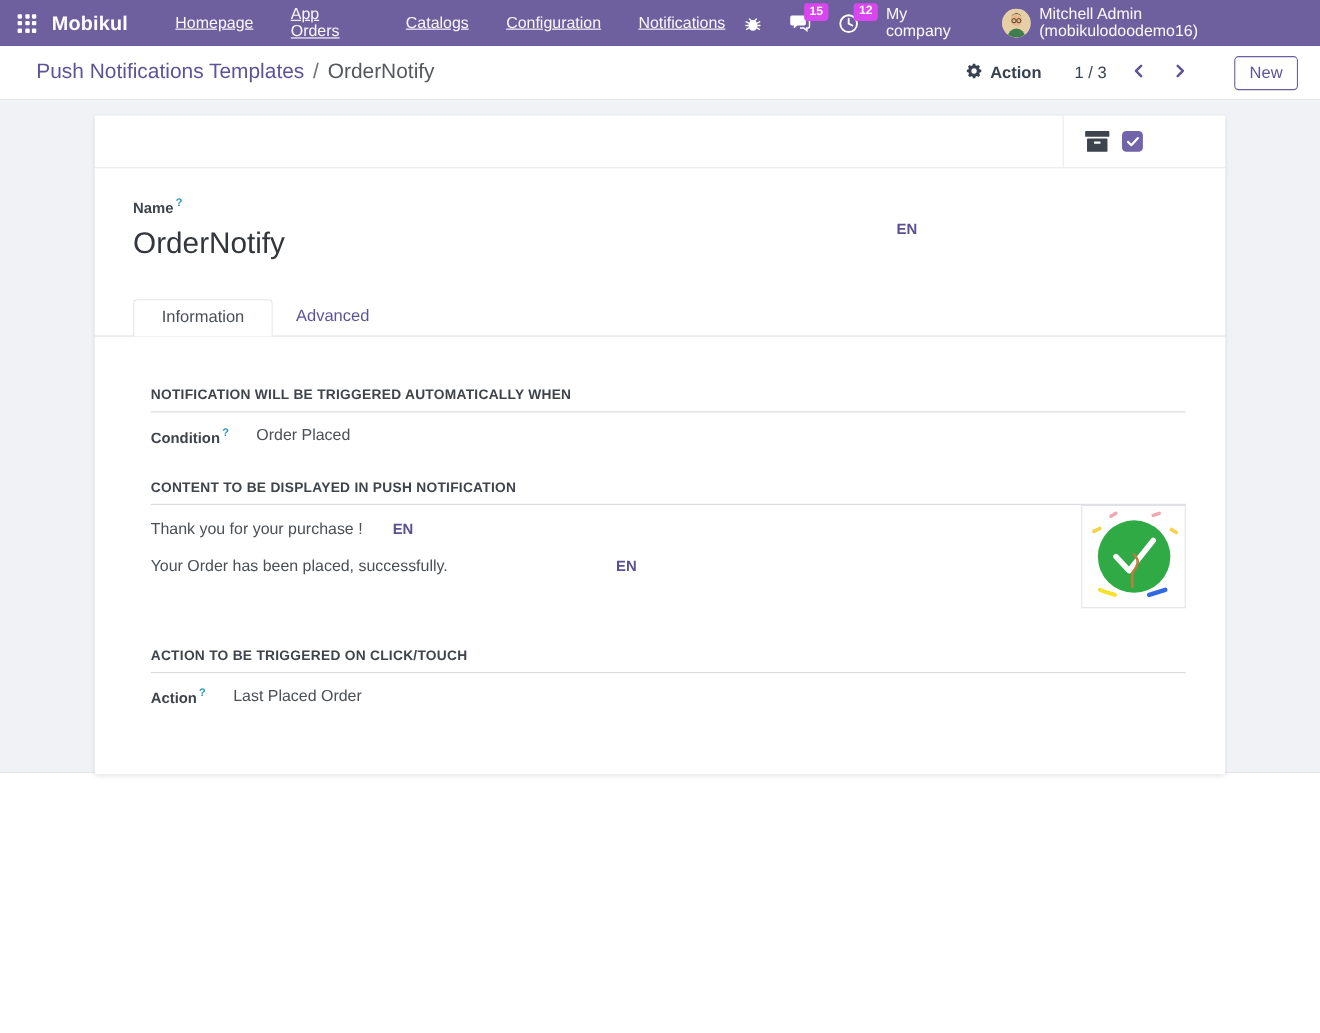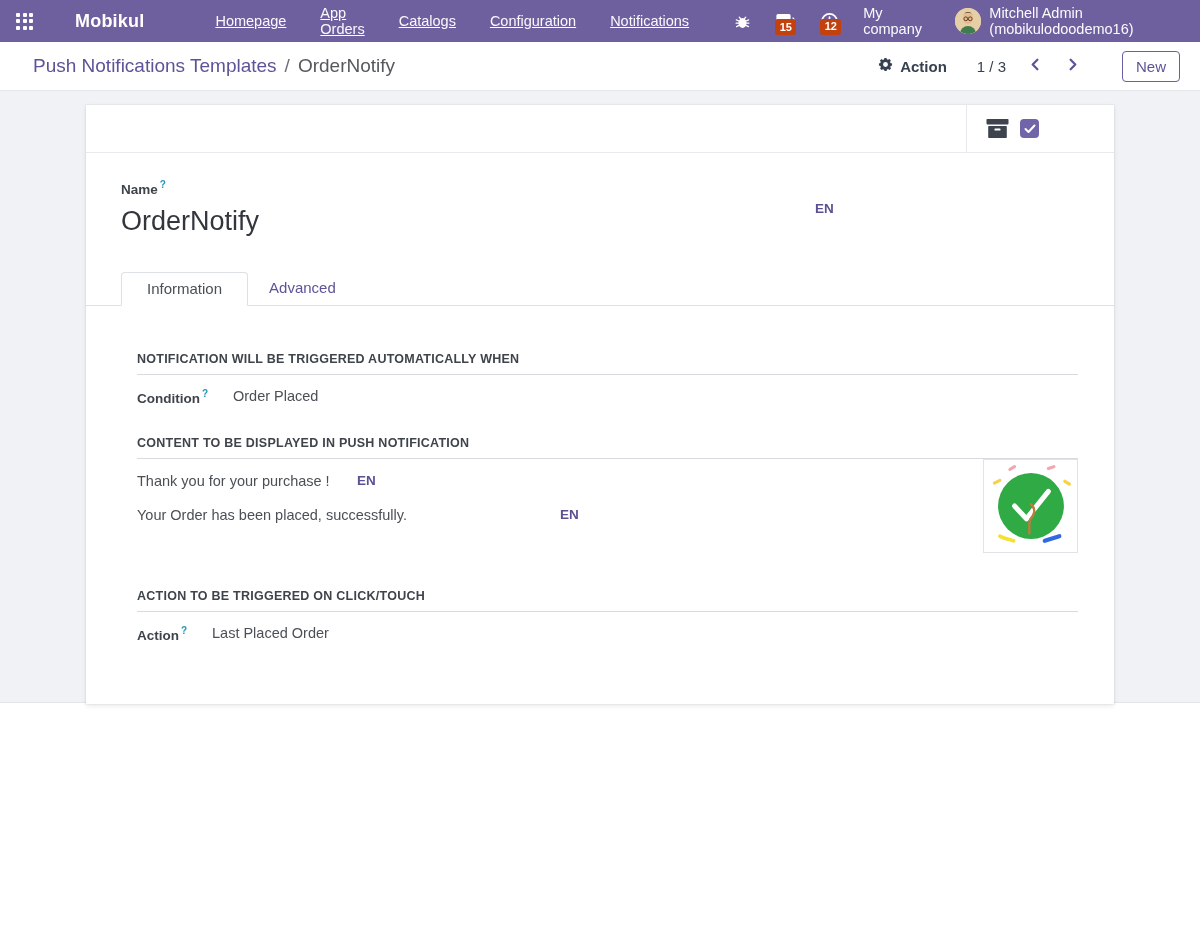--- a/index.html
+++ b/index.html
@@ -7,34 +7,34 @@
   body {
     font-family: "Liberation Sans", sans-serif;
     background:#ffffff;
     color:#43474e;
     overflow:hidden;
   }
 
   
   .navbar {
     height:42px; background:#6e609f; display:flex; align-items:center;
-    padding:0 16px; color:#fff;gap:28px;
+    padding:0 16px; color:#fff;
   }
   .apps-grid { display:grid; grid-template-columns:repeat(3,4px); grid-template-rows:repeat(3,4px);
     gap:2.5px; margin-right:14px; cursor:pointer; }
   .apps-grid span { width:4px; height:4px; background:#fff; border-radius:1px; }
   .brand { font-size:18px; font-weight:700; letter-spacing:.2px; margin-right:26px; cursor:pointer; }
   .nav-menu { display:flex; align-items:center; height:100%;text-decoration:underline; }
   .nav-item { font-size:14.5px; padding:0 17px; height:100%; display:flex; align-items:center;
     color:rgba(255,255,255,.96); cursor:pointer; }
   .nav-right { margin-left:auto; display:flex; align-items:center; gap:24px; }
   .systray-icon { position:relative; display:flex; align-items:center; cursor:pointer; }
   .badge {
-    position:absolute; top:-9px; left:0; background:#c2410c; color:#fff;
-    font-size:11px; font-weight:700; line-height:1; padding:2.5px 4.5px; border-radius:3px;margin-top:16px;
+    position:absolute; top:-9px; left:14px; background:#d946ef; color:#fff;
+    font-size:11px; font-weight:700; line-height:1; padding:2.5px 4.5px; border-radius:3px;
   }
   .company-label, .user-label { font-size:14.5px; color:rgba(255,255,255,.97); cursor:pointer; }
   .user-menu { display:flex; align-items:center; gap:8px; cursor:pointer; }
   .avatar { width:26px; height:26px; border-radius:50%; overflow:hidden; background:#e8d2ad; flex:none; }
 
   
   .control-panel {
     height:49px; background:#fff; border-bottom:1px solid #e6e6ea;
     display:flex; align-items:center; padding:0 20px 0 33px;
   }

